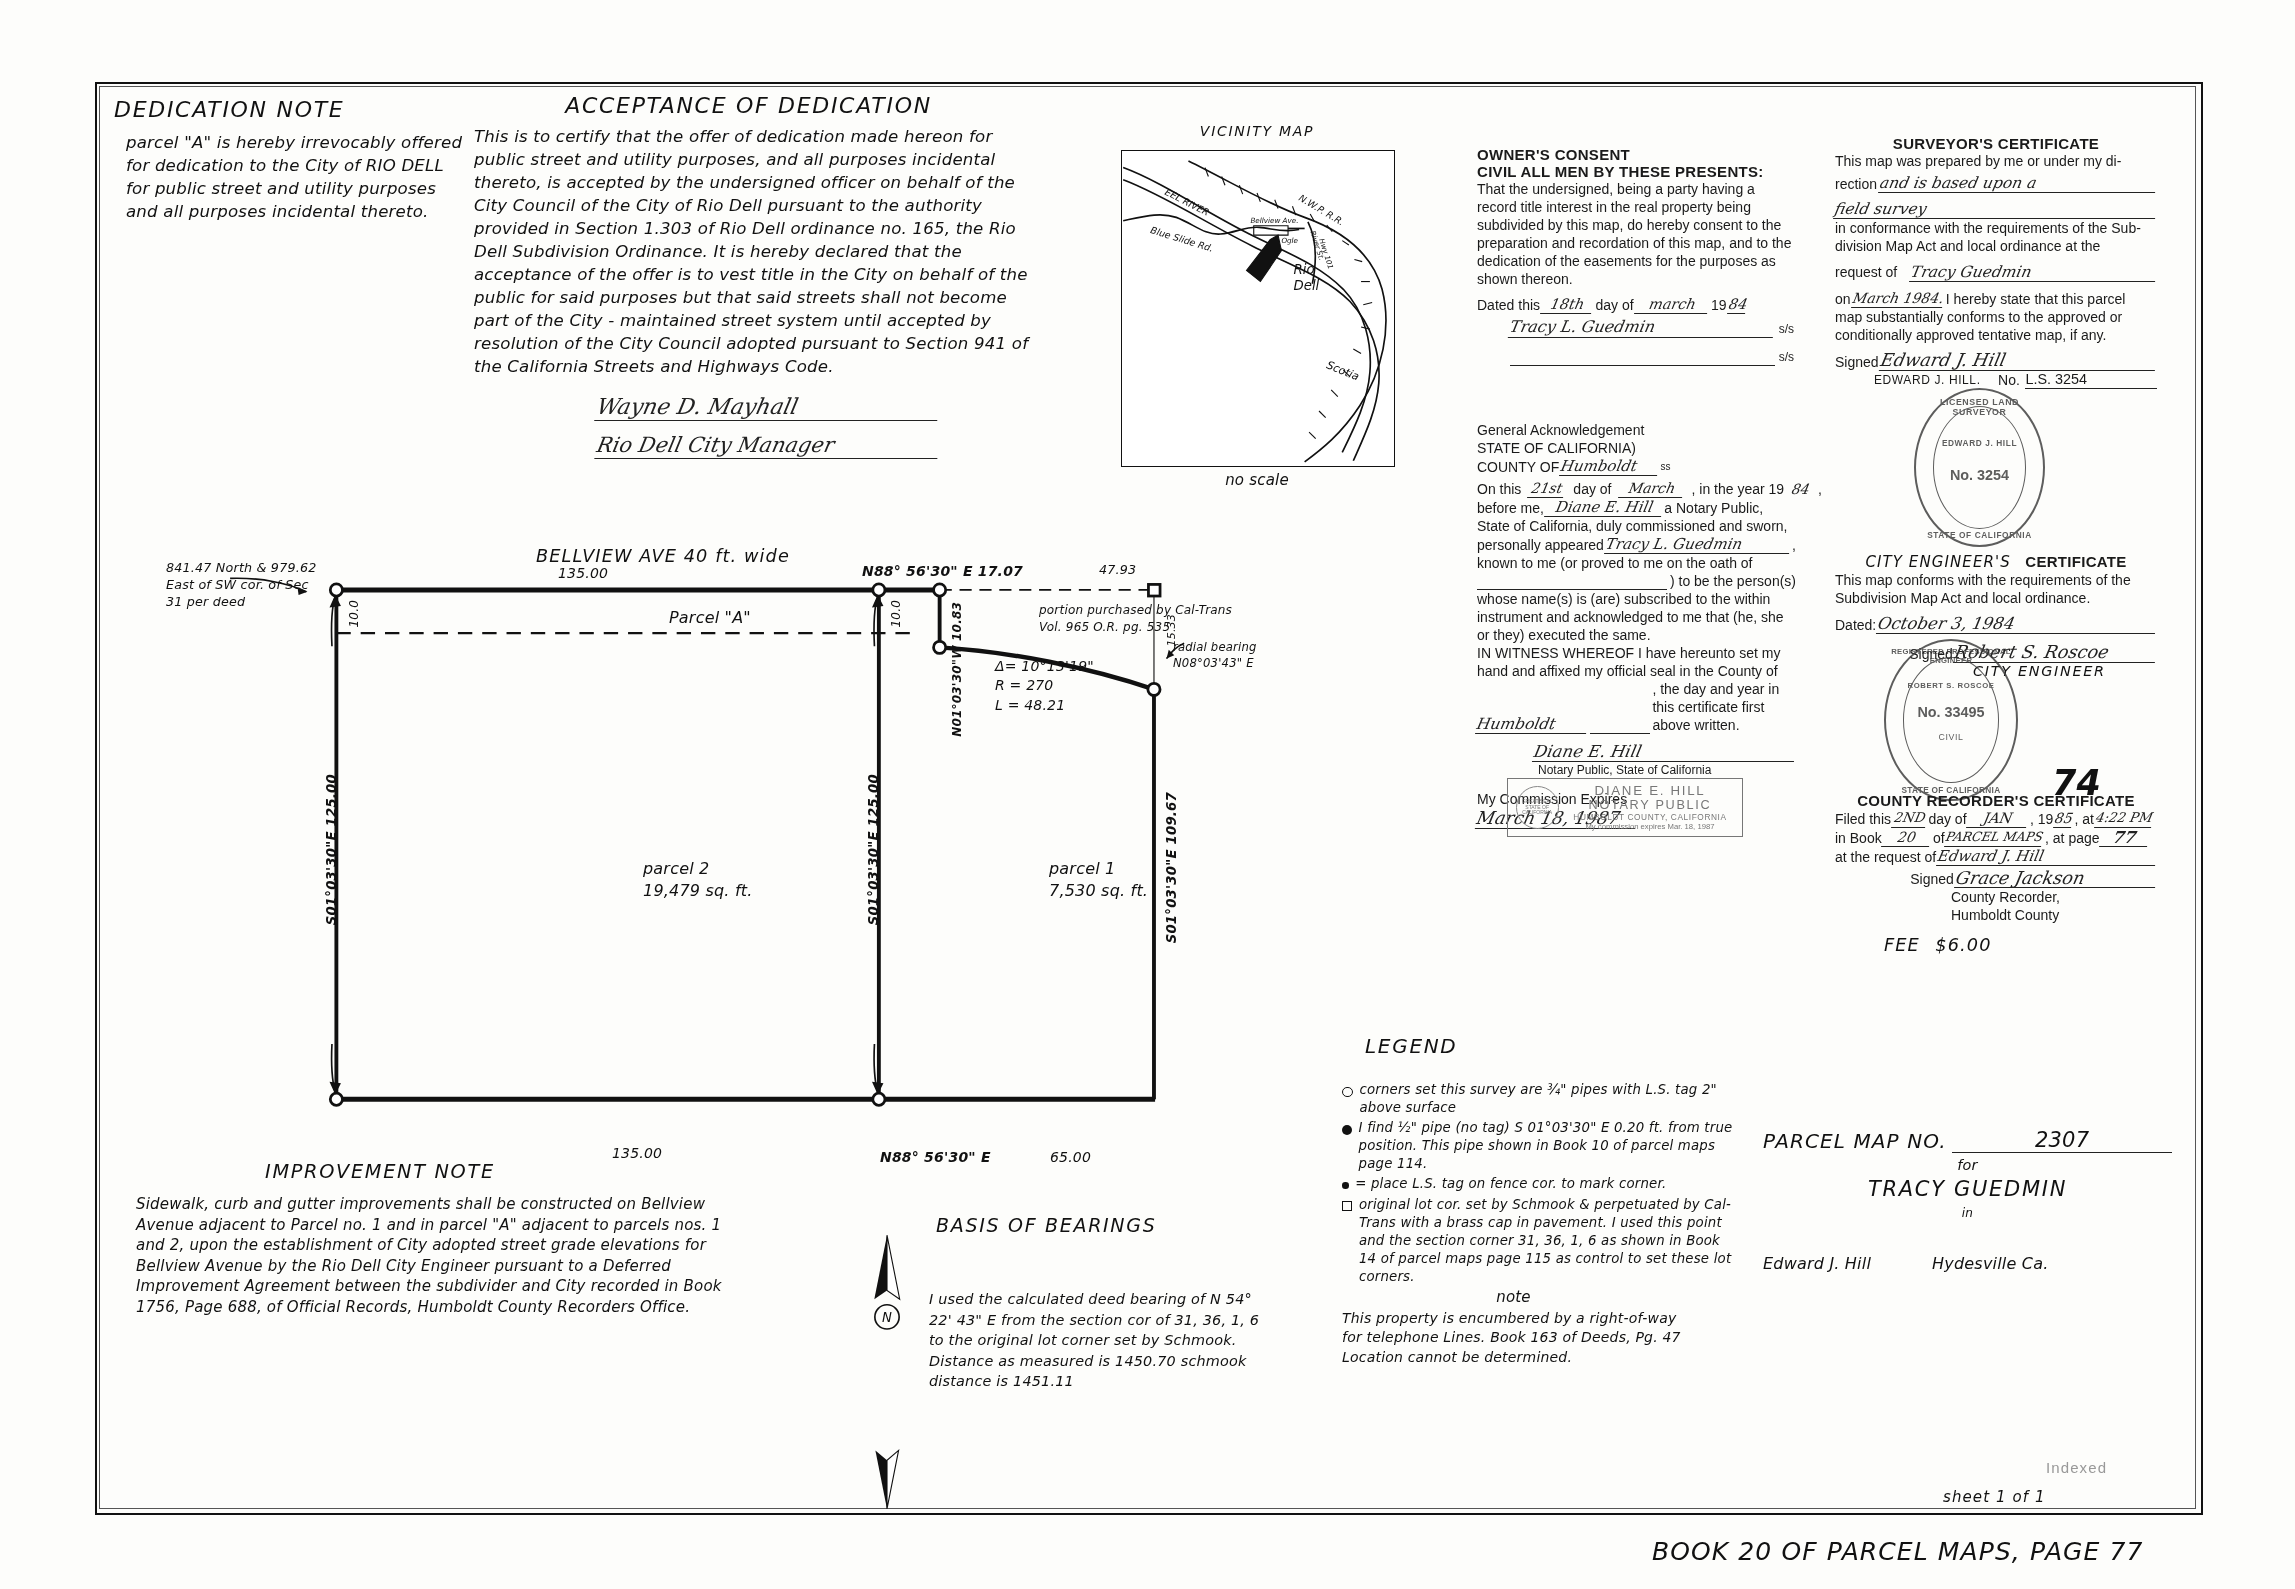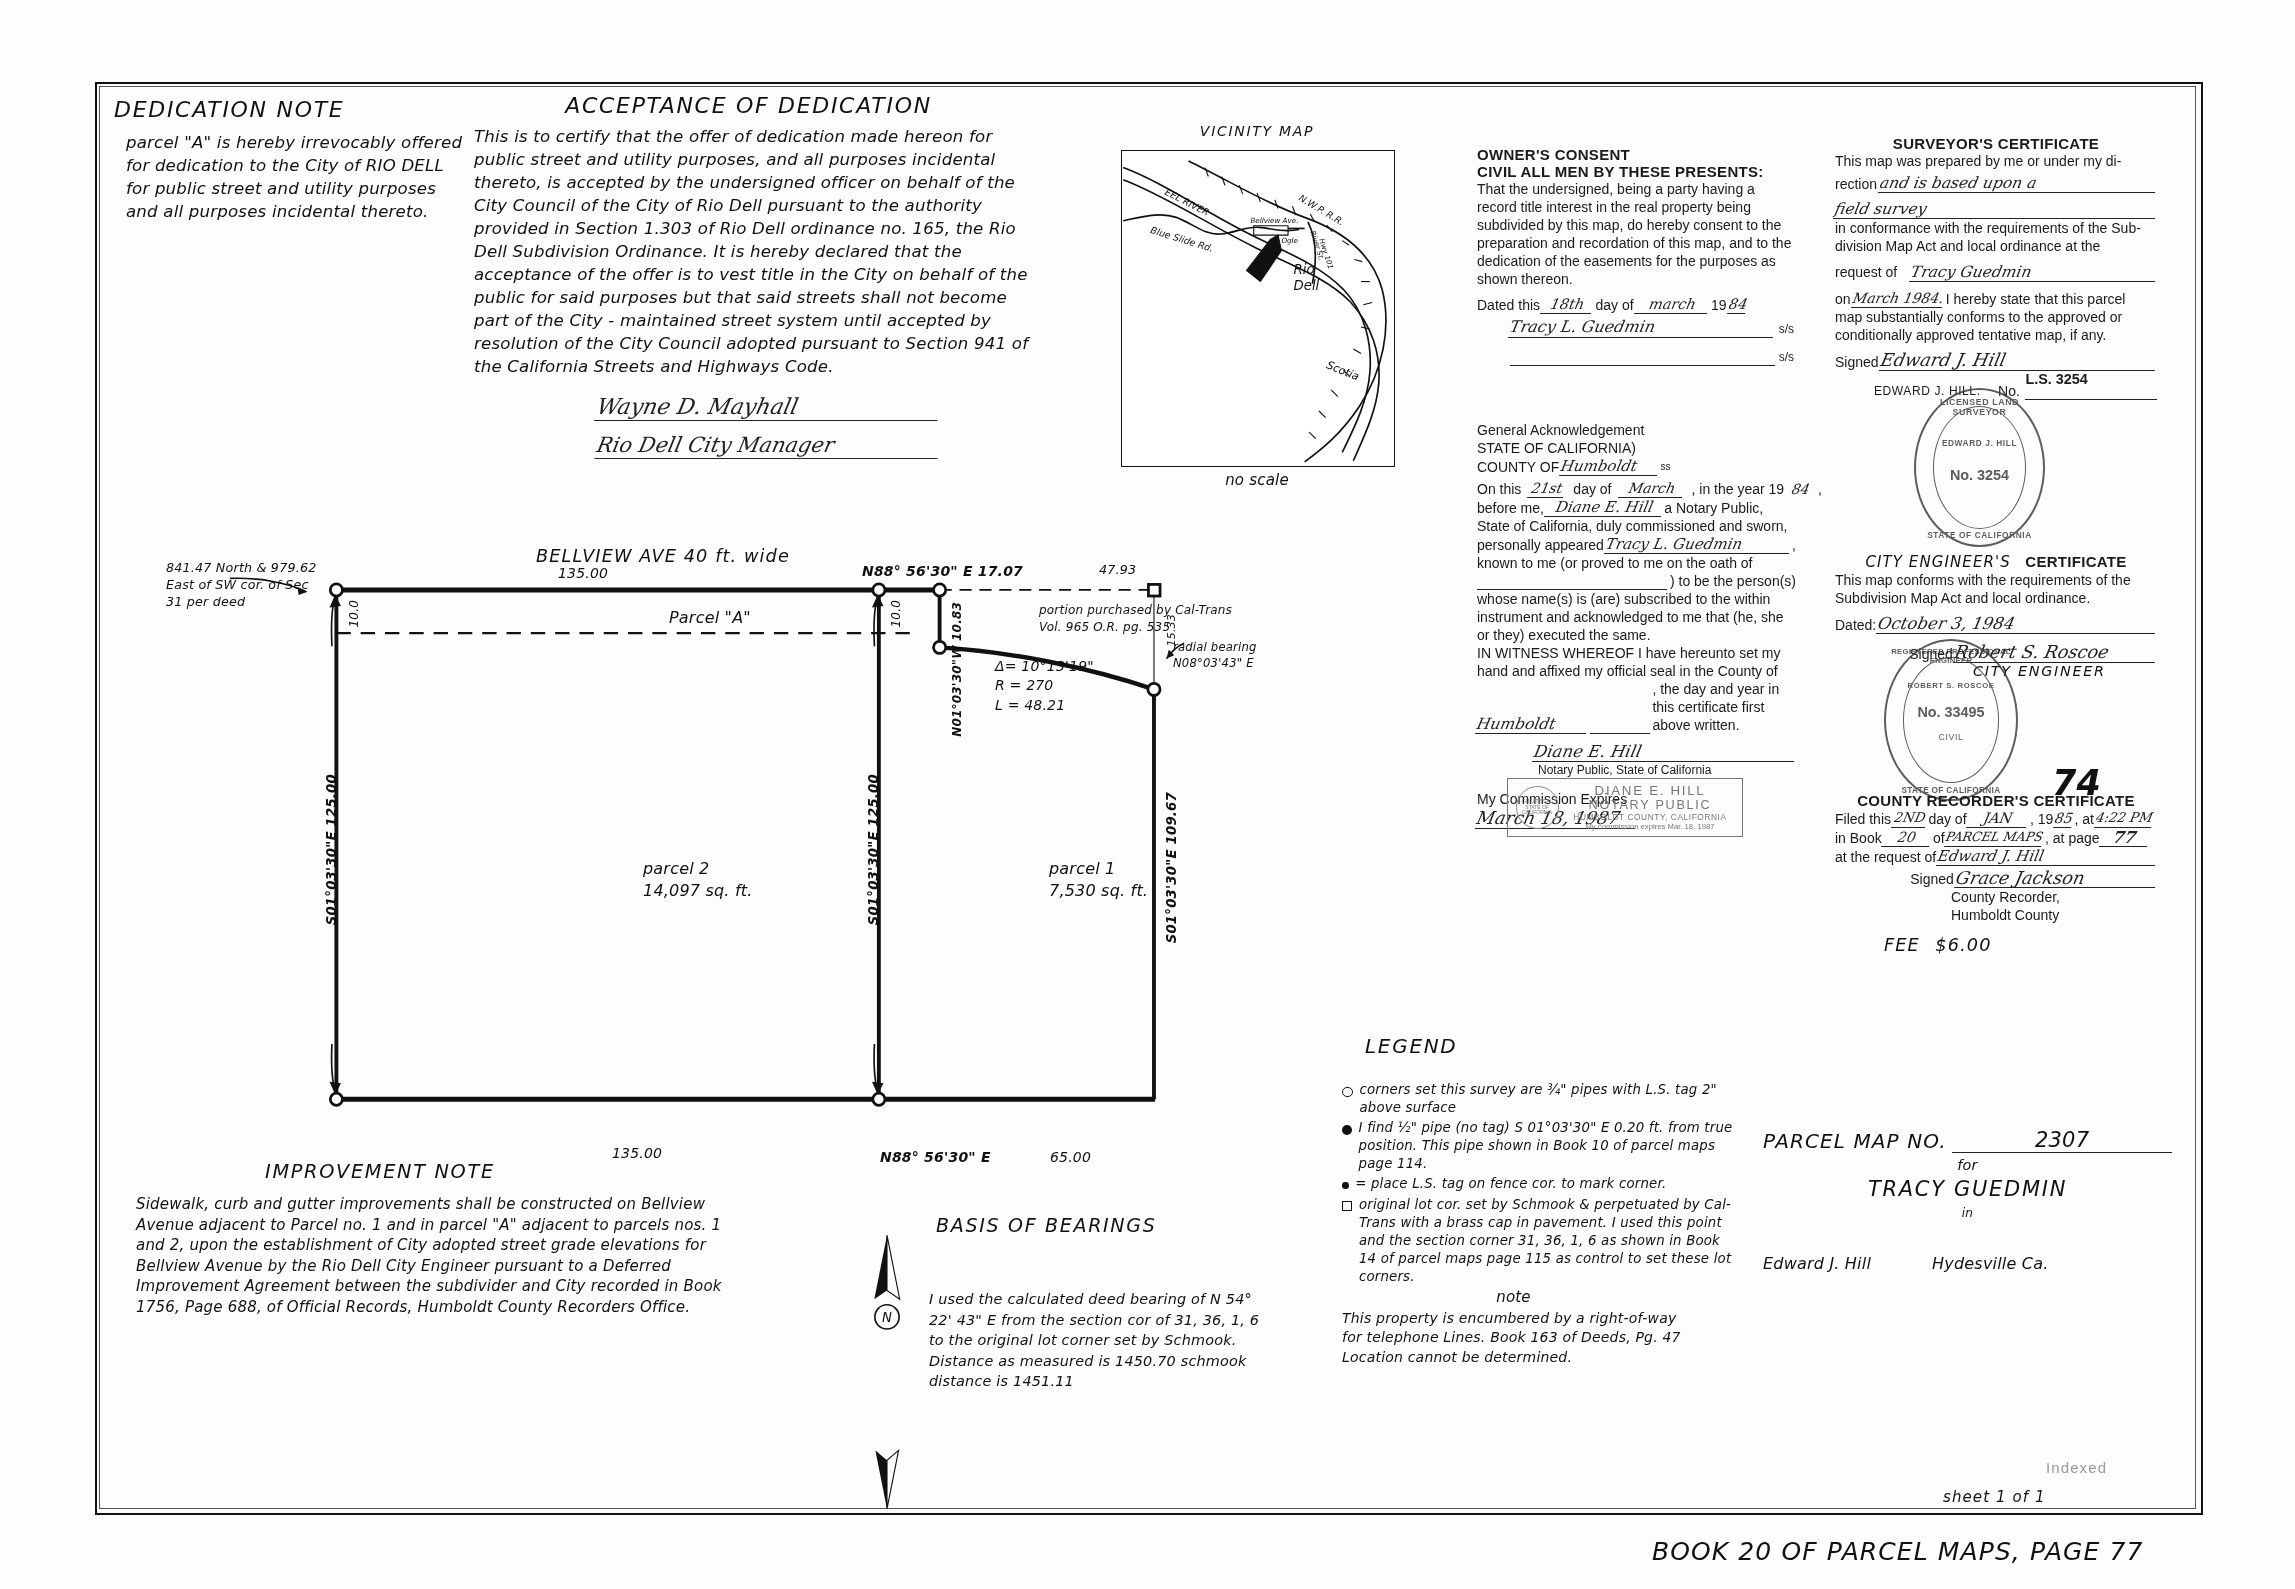--- a/index.html
+++ b/index.html
@@ -239,21 +239,21 @@
     </div>
     <div class="t-body">map substantially conforms to the approved or</div>
     <div class="t-body">conditionally approved tentative map, if any.</div>
     <div style="display:flex;align-items:flex-end;gap:2.2px;margin-top:5.5px;">
       <span class="t-body">Signed</span>
       <span class="sig rule" style="flex:1;font-size:17.7px;">Edward J. Hill</span>
     </div>
     <div style="display:flex;align-items:flex-end;gap:5.5px;">
       <span class="t-small" style="margin-left:39px;letter-spacing:0.6px;">EDWARD J. HILL.</span>
       <span class="t-body" style="margin-left:12px;">No.</span>
-      <span class="rule" style="flex:1;font-size:14.4px;font-weight:bold;padding-bottom:12px;">L.S. 3254</span>
+      <span class="rule" style="flex:1;font-size:14.4px;font-weight:normal;padding-bottom:1px;">L.S. 3254</span>
     </div>
   </div>
 
   <div class="abs seal" style="left:1914px;top:388px;width:127px;height:155px;">
     <div class="inner">
       <div class="seal-arc" style="font-size:8.3px;margin-top:-13.3px;">EDWARD J. HILL</div>
       <div class="seal-no" style="margin-top:19px;">No. 3254</div>
     </div>
     <div class="abs" style="top:6.6px;left:0;width:100%;text-align:center;font-size:8.8px;font-weight:bold;letter-spacing:0.6px;">LICENSED LAND SURVEYOR</div>
     <div class="abs" style="bottom:5.5px;left:0;width:100%;text-align:center;font-size:8.3px;font-weight:bold;letter-spacing:0.6px;">STATE OF CALIFORNIA</div>
@@ -400,21 +400,21 @@
     <div>R = 270</div>
     <div>L = 48.21</div>
   </div>
 
   <div class="abs hand vert" style="left:324px;top:774px;font-size:13.3px;font-style:italic;font-weight:bold;">S01°03'30"E  125.00</div>
   <div class="abs hand vert" style="left:866px;top:774px;font-size:13.3px;font-style:italic;font-weight:bold;">S01°03'30"E  125.00</div>
   <div class="abs hand vert" style="left:1164px;top:792px;font-size:13.3px;font-style:italic;font-weight:bold;">S01°03'30"E  109.67</div>
 
   <div class="abs hand" style="left:643px;top:858px;font-size:16px;line-height:22px;font-style:italic;">
     <div>parcel 2</div>
-    <div>14,097 sq. ft.</div>
+    <div>19,479 sq. ft.</div>
   </div>
   <div class="abs hand" style="left:1049px;top:858px;font-size:16px;line-height:22px;font-style:italic;">
     <div>parcel 1</div>
     <div>7,530 sq. ft.</div>
   </div>
 
   <div class="abs hand" style="left:612px;top:1145px;font-size:14px;font-style:italic;">135.00</div>
   <div class="abs hand" style="left:880px;top:1149px;font-size:14px;font-style:italic;font-weight:bold;">N88° 56'30" E</div>
   <div class="abs hand" style="left:1050px;top:1149px;font-size:14px;font-style:italic;">65.00</div>
 

